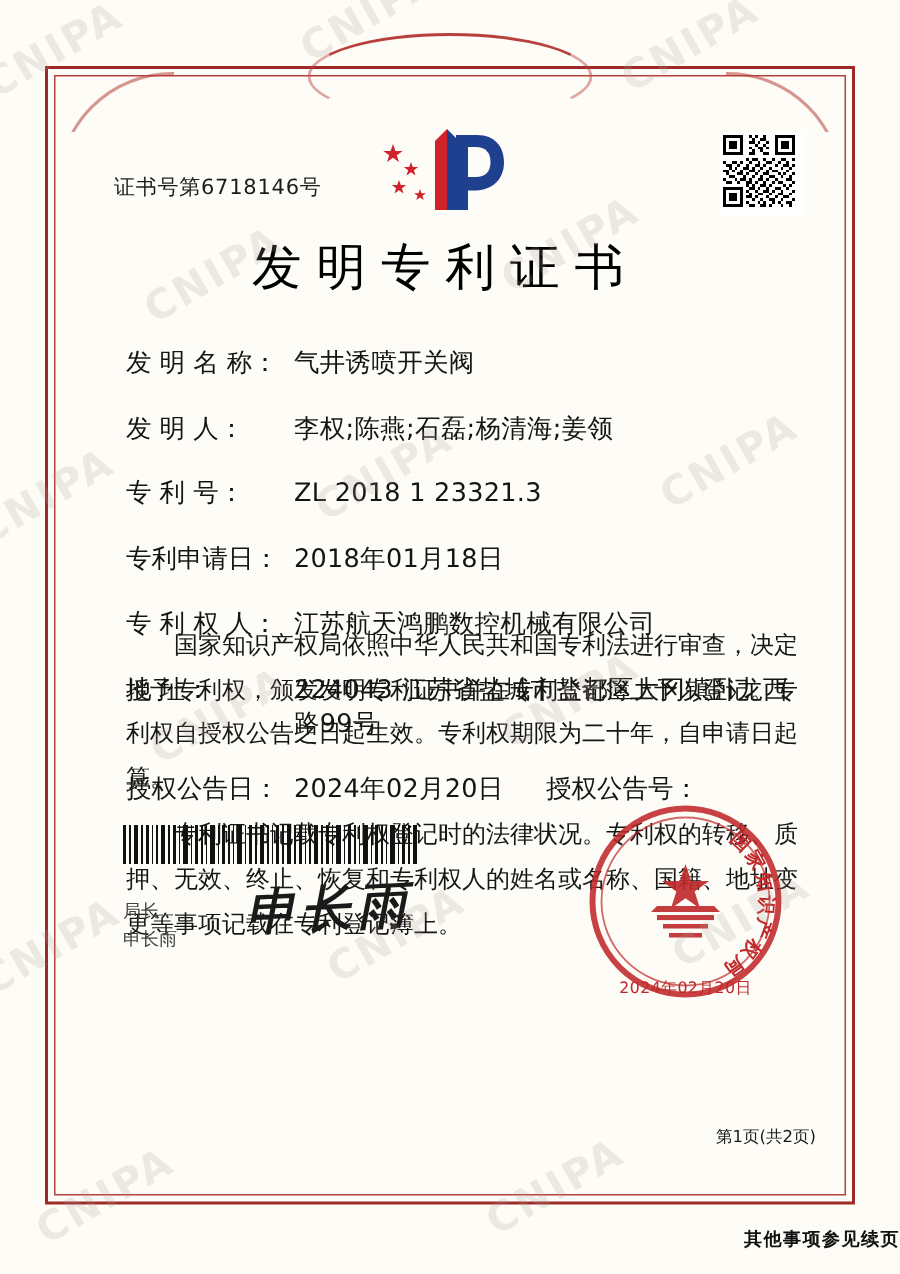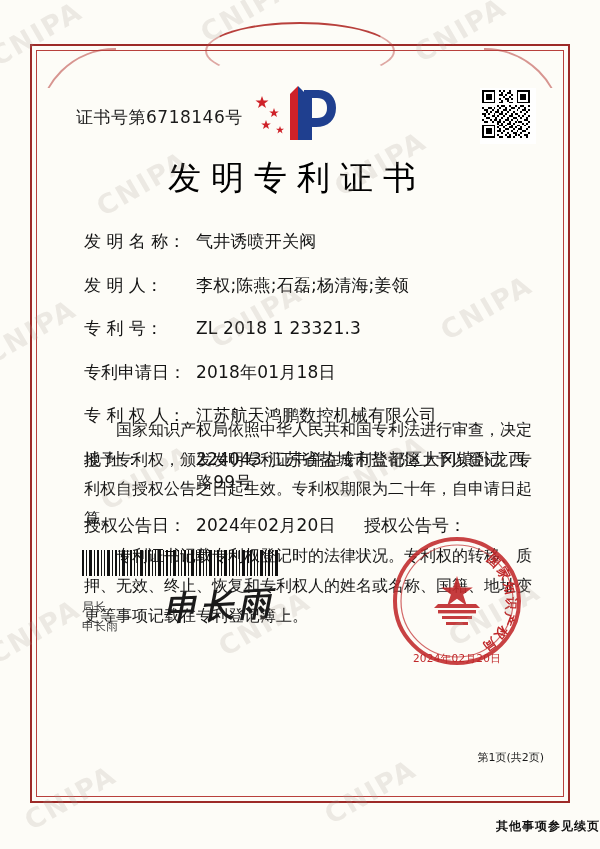--- a/index.html
+++ b/index.html
@@ -104,22 +104,22 @@
     top: 80px;
     right: 56px;
     bottom: 70px;
     z-index: 3;
     font-family: "DejaVu Sans", sans-serif;
   }
 
   .cert-no {
     position: absolute;
     left: 20px;
-    top: 26px;
-    font-size: 17px;
+    top: 36px;
+    font-size: 14px;
     color: #1b1b1b;
     letter-spacing: .5px;
   }
 
   
   .qr {
     position: absolute;
     right: 8px;
     top: 8px;
     width: 52px;

